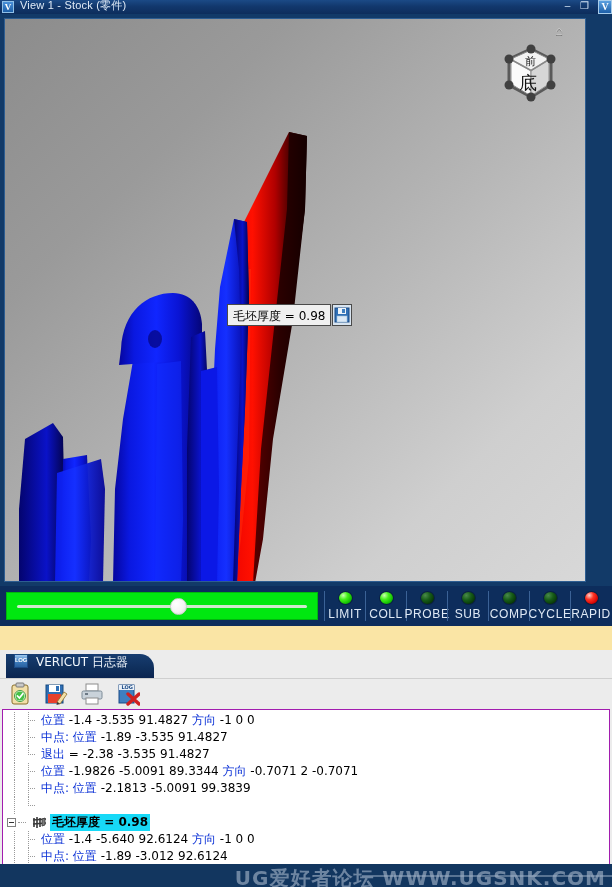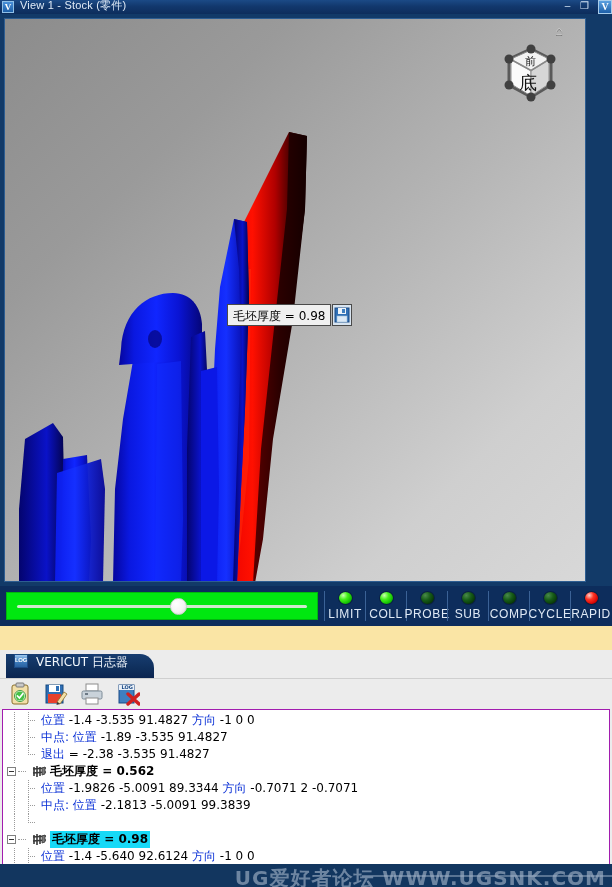--- a/index.html
+++ b/index.html
@@ -616,32 +616,20 @@
           <span style="width: 6px; flex: 0 0 auto;"></span>
           <span><span class="txt-blue">中点: </span><span class="txt-blue">位置</span><span class="txt-num"> -1.89 -3.535 91.4827</span></span>
         </div>
         <div class="log-row">
           <span class="guide vline"></span>
           <span class="guide ell"></span>
           <span style="width: 6px; flex: 0 0 auto;"></span>
           <span><span class="txt-blue">退出</span><span class="txt-num"> = -2.38 -3.535 91.4827</span></span>
         </div>
         <div class="log-row">
-          <div class="expander"></div>
-          <span class="guide">
-            <span style="position:absolute;left:0;top:8px;width:8px;border-top:1px dotted #9a9a9a"></span>
-          </span>
-          <span class="node-icon"><svg width="15" height="13" viewBox="0 0 15 13">
-              <path d="M2,2 L2,11 M5,1 L5,12 M8,2 L8,11" stroke="#3a3a3a" stroke-width="1.6"></path>
-              <path d="M1,4 L14,3 M1,8 L14,7" stroke="#3a3a3a" stroke-width="1.4"></path>
-              <path d="M10,3 L13,2 L13,9 L10,10 Z" fill="#7a7a7a" stroke="#3a3a3a" stroke-width="0.8"></path>
-            </svg></span>
-          <span><span class="bold-cn">毛坯厚度</span><span class="bold-cn"> = 0.562</span></span>
-        </div>
-        <div class="log-row">
           <span class="guide vline"></span>
           <span class="guide tee"></span>
           <span style="width: 6px; flex: 0 0 auto;"></span>
           <span><span class="txt-blue">位置</span><span class="txt-num"> -1.9826 -5.0091 89.3344 </span><span class="txt-blue">方向</span><span class="txt-num"> -0.7071 2 -0.7071</span></span>
         </div>
         <div class="log-row">
           <span class="guide vline"></span>
           <span class="guide tee"></span>
           <span style="width: 6px; flex: 0 0 auto;"></span>
           <span><span class="txt-blue">中点: </span><span class="txt-blue">位置</span><span class="txt-num"> -2.1813 -5.0091 99.3839</span></span>

